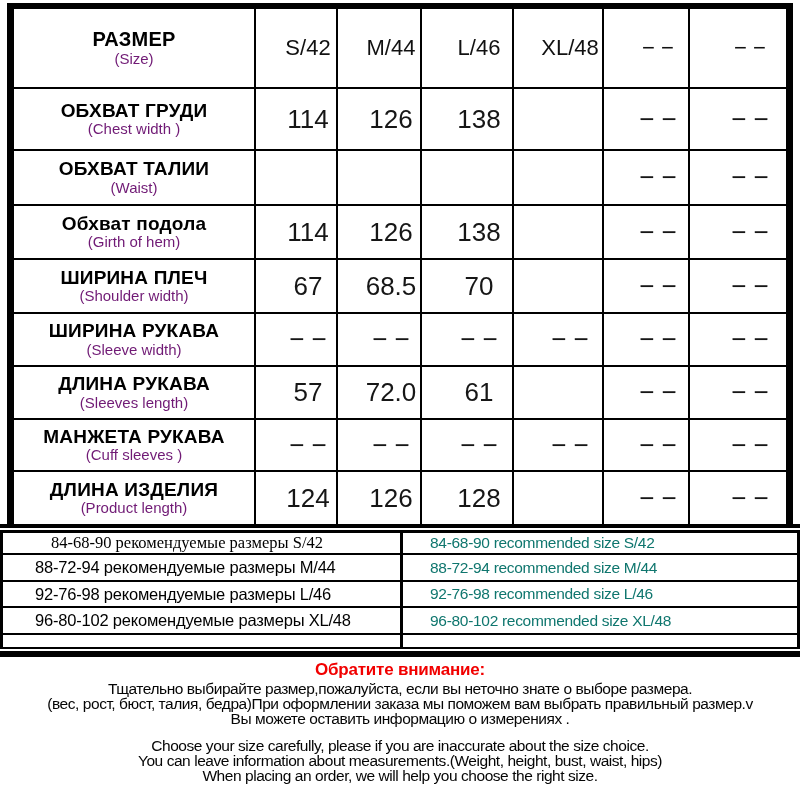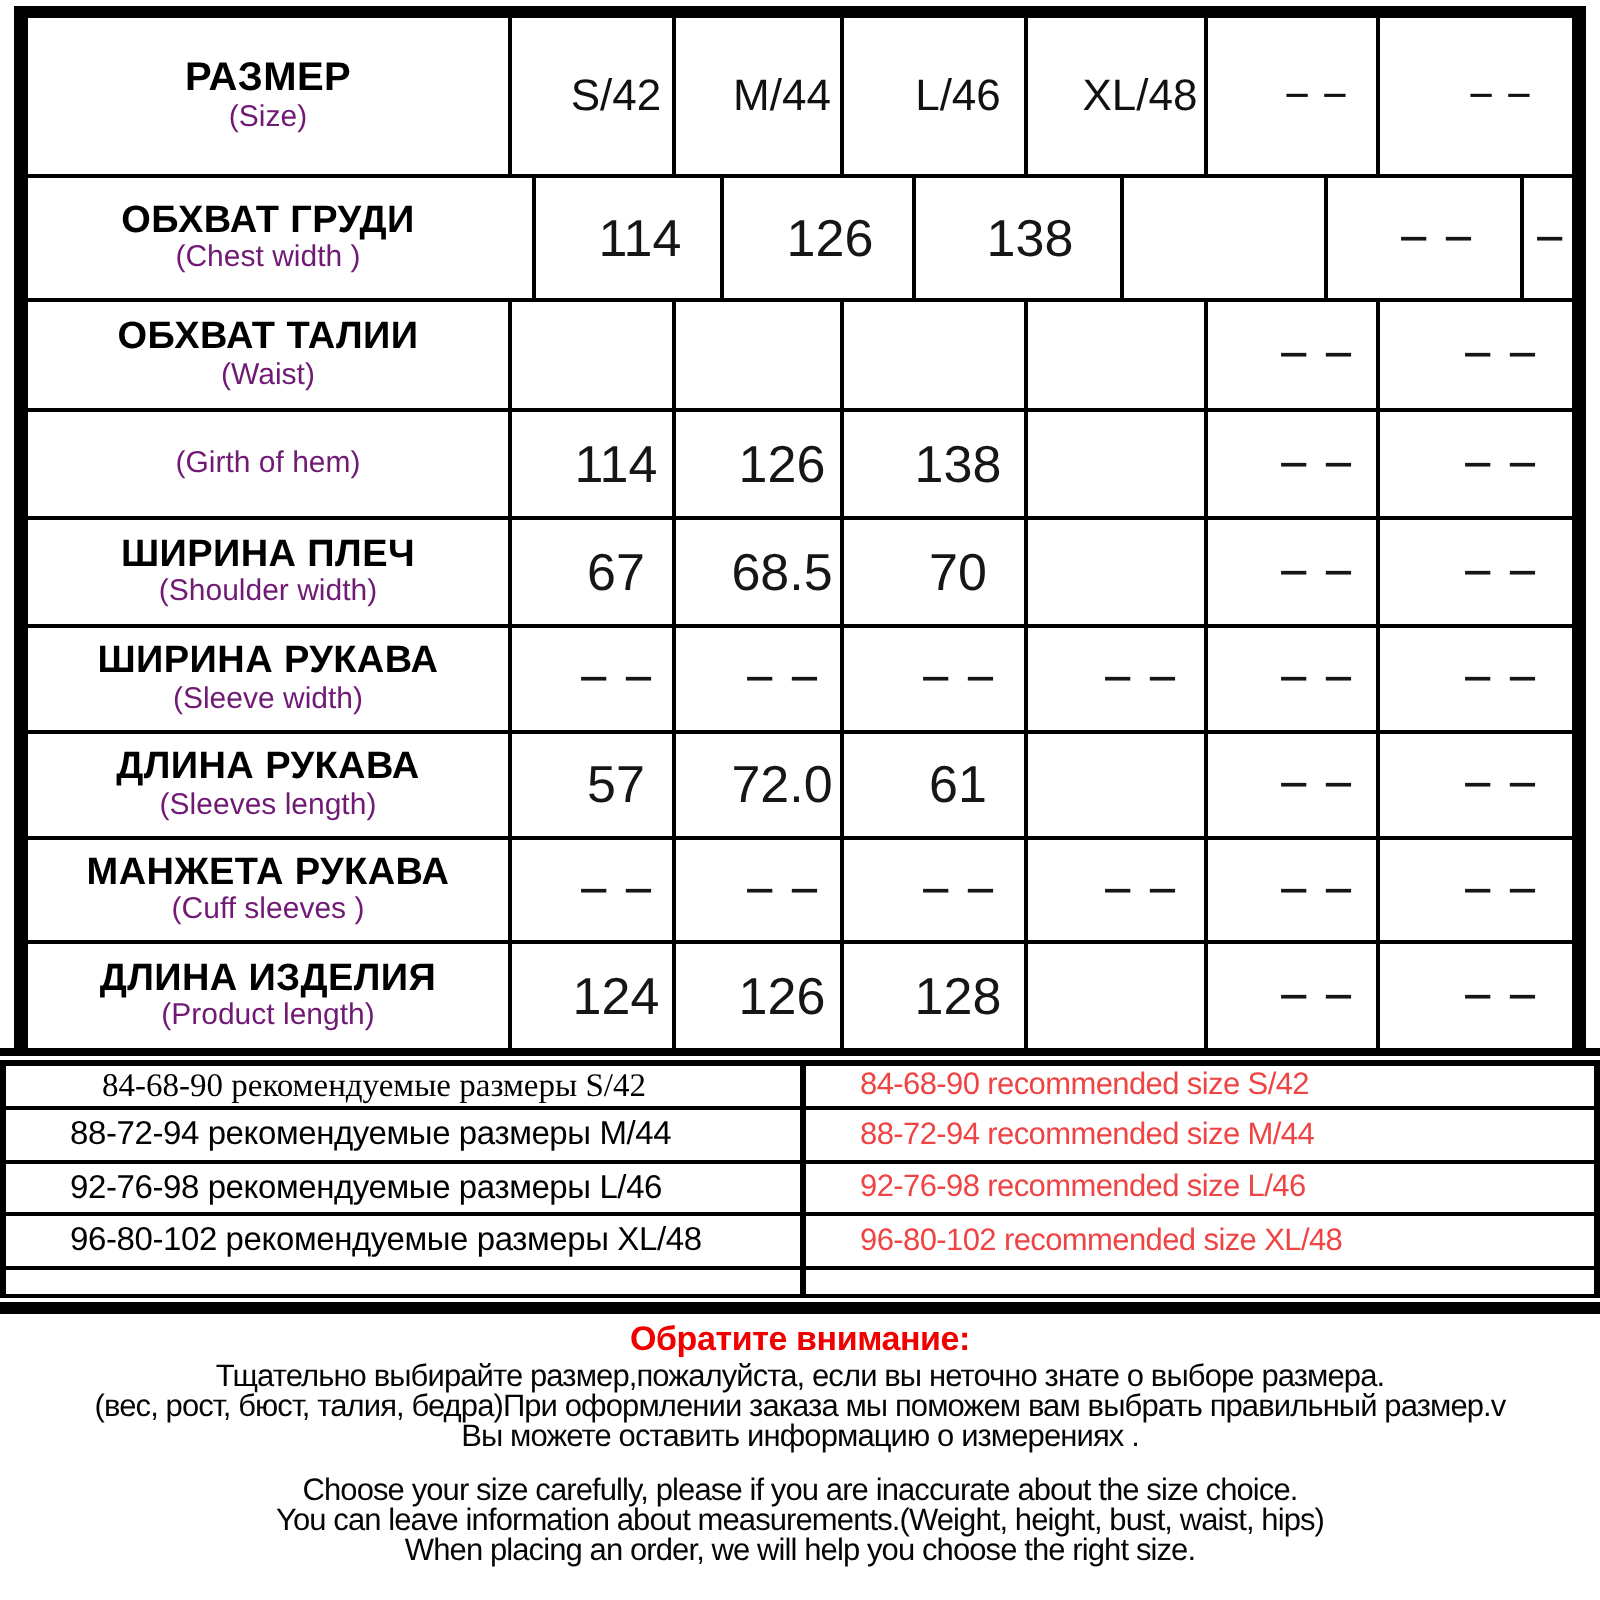--- a/index.html
+++ b/index.html
@@ -5,21 +5,21 @@
   * { margin:0; padding:0; box-sizing:border-box; }
   html,body { width:800px; height:800px; overflow:hidden; background:#fff;
     color:#000; font-family:"Liberation Sans", sans-serif; }
 
   
   .size-table { margin:3px 7px 0 7px; border:6px solid #000;
     border-left-width:7px; border-right-width:7px; border-bottom:none; }
   .trow { display:grid; grid-template-columns:240px 82px 84px 92px 90px 86px 1fr; }
   .trow + .trow { border-top:2px solid #000; }
   .trow:nth-child(1){ height:78px; }
-  .trow:nth-child(2){ height:62px;gap:12px; }
+  .trow:nth-child(2){ height:62px; }
   .trow:nth-child(3){ height:55px; }
   .trow:nth-child(4){ height:54px; }
   .trow:nth-child(5){ height:54px; }
   .trow:nth-child(6){ height:53px; }
   .trow:nth-child(7){ height:53px; }
   .trow:nth-child(8){ height:52px; }
   .trow:nth-child(9){ height:54px; }
   .cell { display:flex; align-items:center; justify-content:center; overflow:hidden; }
   .cell + .cell { border-left:2px solid #000; }
   .label { flex-direction:column; line-height:1.12; }
@@ -34,21 +34,21 @@
   .band-bottom { height:10px; border-top:2px solid #000; border-bottom:6px solid #000; }
 
   
   .rec { border-left:3px solid #000; border-right:3px solid #000; }
   .rec-row { display:grid; grid-template-columns:400px 1fr; border-bottom:2px solid #000; }
   .rec-row.r1 { height:22px; } .rec-row.r2 { height:27px; }
   .rec-row.r3 { height:26px; } .rec-row.r4 { height:27px; }
   .rec-row.empty { height:12px; border-bottom:none; }
   .rec-ru, .rec-en { display:flex; align-items:center; white-space:nowrap; overflow:hidden; }
   .rec-ru { border-right:3px solid #000; padding-left:32px; font-size:16.5px; letter-spacing:-0.2px; }
-  .rec-en { padding-left:27px; font-size:15.5px; letter-spacing:-0.3px; color:#ef4444; }
+  .rec-en { padding-left:27px; font-size:15.5px; letter-spacing:-0.3px; color:#0f766e; }
   .rec-row.serif .rec-ru { font-family:"Liberation Serif", serif; font-size:16.5px; padding-left:48px; letter-spacing:0; }
 
   
   .notes { text-align:center; margin-top:4px; }
   .note-title { color:#f10000; font-weight:bold; font-size:17px; line-height:17px;
     margin-bottom:3px; letter-spacing:-0.2px; }
   .note-line { font-size:15.5px; line-height:15.2px; letter-spacing:-0.45px; color:#050505; }
   .notes .gap { height:11px; }
 </style>
 </head>
@@ -90,20 +90,21 @@
     <div class="cell val"></div>
     <div class="cell val"></div>
     <div class="cell val"></div>
     <div class="cell val"></div>
     <div class="cell val">− −</div>
     <div class="cell val">− −</div>
   </div>
 
   <div class="trow">
     <div class="cell label">
+      <div class="ru">Обхват подола</div>
       <div class="en">(Girth of hem)</div>
     </div>
     <div class="cell val">114</div>
     <div class="cell val">126</div>
     <div class="cell val">138</div>
     <div class="cell val"></div>
     <div class="cell val">− −</div>
     <div class="cell val">− −</div>
   </div>
 

